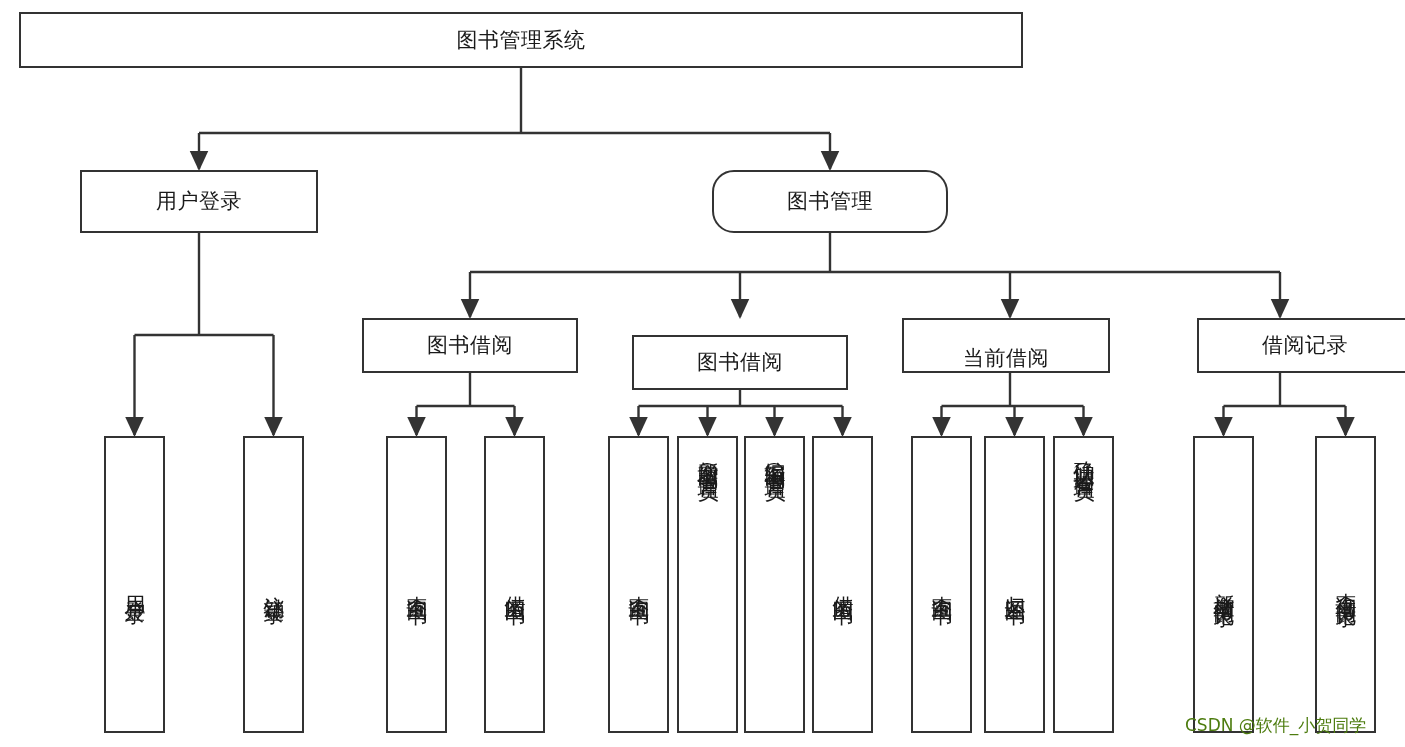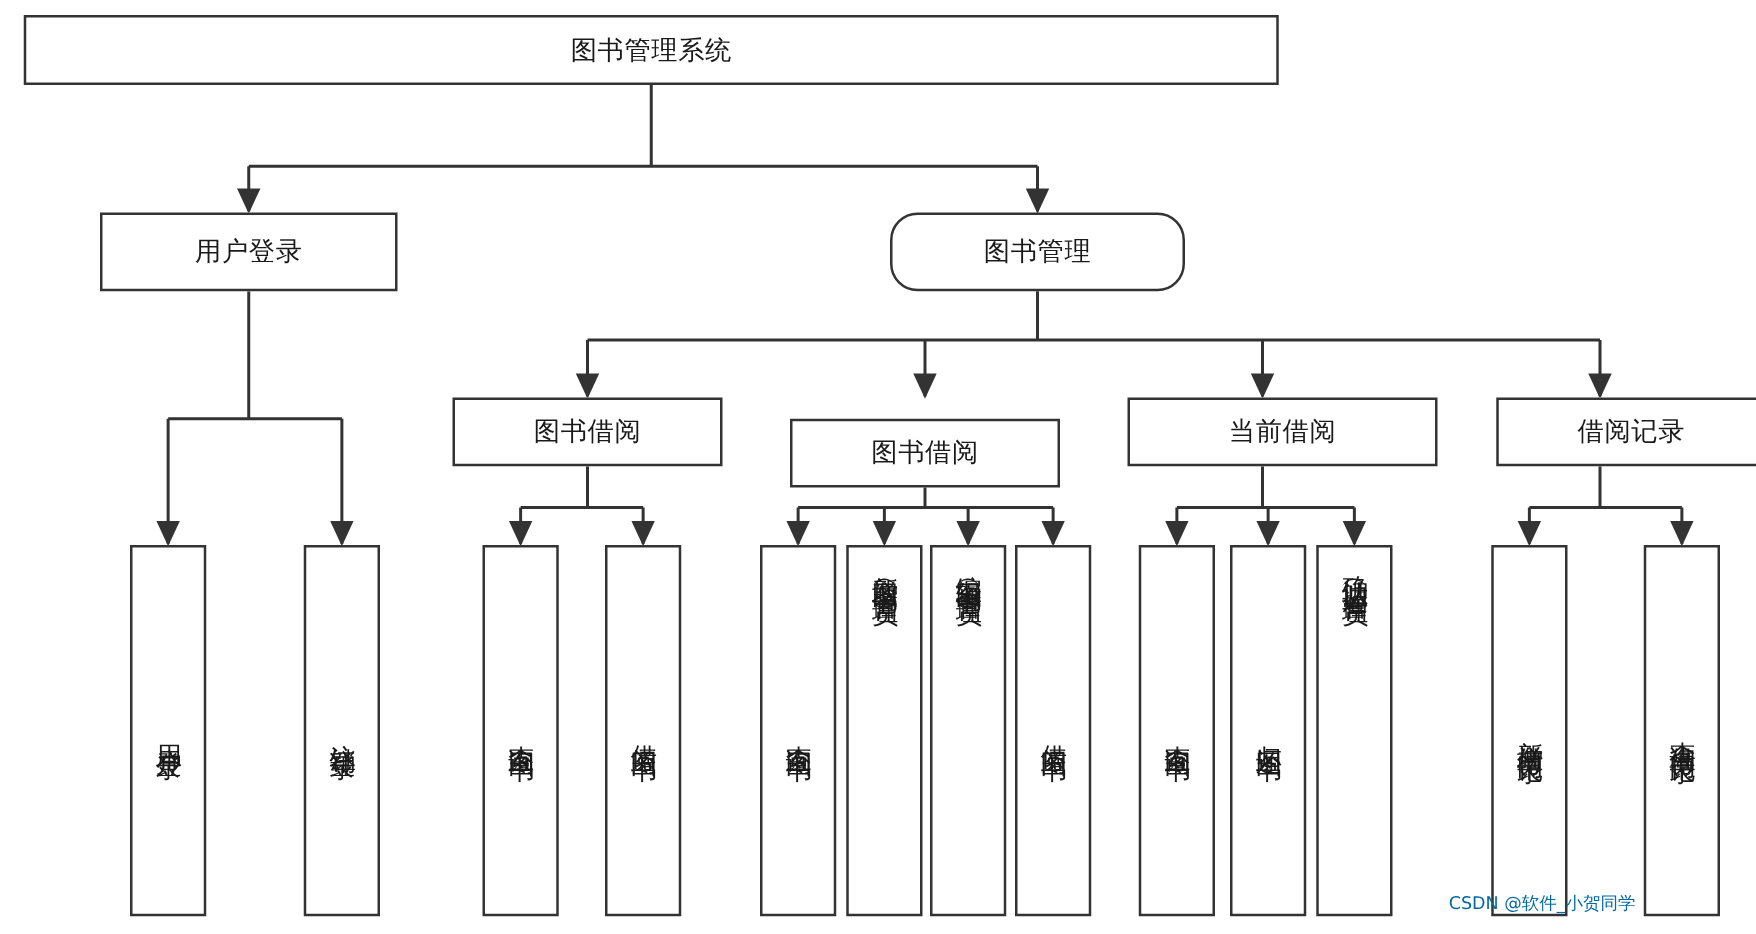--- a/index.html
+++ b/index.html
@@ -58,24 +58,24 @@
     font-size: 21px;
     letter-spacing: 3px;
     line-height: 1;
   }
   .node.vertical.centered {
     align-items: center;
     padding-top: 0;
   }
   .watermark {
     position: absolute;
-    left: 1159px;
+    left: 1185px;
     top: 714px;
-    font-size: 14px;
-    color: #0369a1;
+    font-size: 17px;
+    color: #4d7c0f;
     white-space: nowrap;
     font-family: "DejaVu Sans", "Liberation Sans", sans-serif;
   }
 </style>
 </head>
 <body>
 
 <div id="diagram-root">
   <svg class="edges" viewBox="0 0 1405 747">
     <defs>
@@ -128,21 +128,21 @@
       </div>
       <div class="node horizontal" style="left: 712px; top: 170px; width: 236px; height: 63px; border-radius: 22px;">
         <span class="node-label">图书管理</span>
       </div>
       <div class="node horizontal" style="left: 362px; top: 318px; width: 216px; height: 55px;">
         <span class="node-label">图书借阅</span>
       </div>
       <div class="node horizontal" style="left: 632px; top: 318px; width: 216px; height: 55px; margin-top: 17px;">
         <span class="node-label">图书借阅</span>
       </div>
-      <div class="node horizontal" style="left: 902px; top: 318px; width: 248px; height: 55px;">
+      <div class="node horizontal" style="left: 902px; top: 318px; width: 208px; height: 55px; align-items: flex-end;">
         <span class="node-label">当前借阅</span>
       </div>
       <div class="node horizontal" style="left: 1172px; top: 318px; width: 216px; height: 55px; margin-left: 25px;">
         <span class="node-label">借阅记录</span>
       </div>
       <div class="node vertical centered" style="left: 104px; top: 436px; width: 61px; height: 297px;">
         <span class="node-label">用户登录</span>
       </div>
       <div class="node vertical centered" style="left: 243px; top: 436px; width: 61px; height: 297px;">
         <span class="node-label">注销登录</span>

